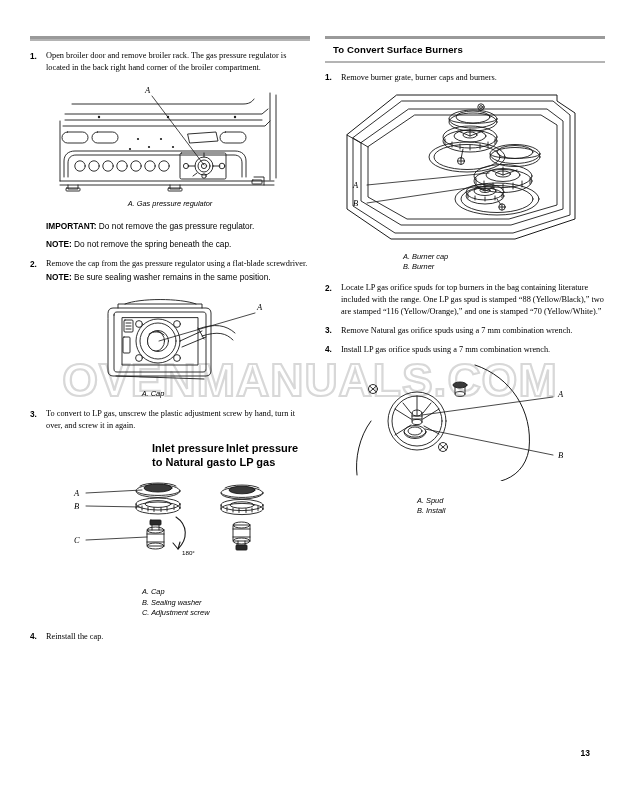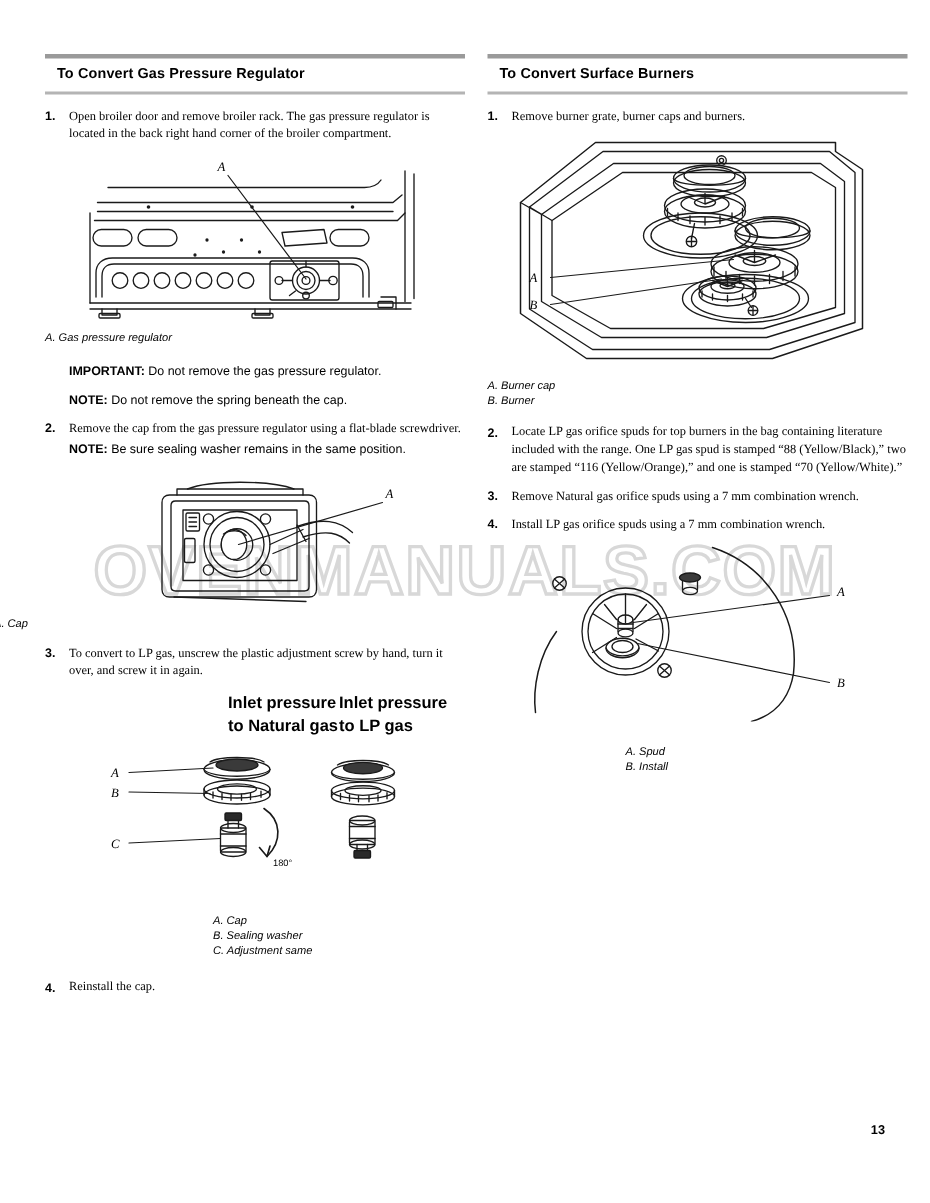--- a/index.html
+++ b/index.html
@@ -105,20 +105,21 @@
 
   
   .figure {
     position: relative;
     margin: 4px 0 6px 0;
   }
   .caption {
     font-size: 7.4px;
     font-style: italic;
     line-height: 1.35;
+    text-align: center;
   }
   .caption-group {
     font-size: 7.4px;
     font-style: italic;
     line-height: 1.38;
   }
 
   .callout {
     font-size: 8.5px;
     font-style: italic;
@@ -157,21 +158,20 @@
   <div class="watermark">
     <svg width="620" height="60" viewBox="0 0 620 60">
       <text class="watermark-text" x="310" y="44" text-anchor="middle">OVENMANUALS.COM</text>
     </svg>
   </div>
 
   <div class="col col-left">
 
     <div class="sec-head">
       <div class="rule-top"></div>
-      <div class="sec-head-title">To Convert Gas Pressure Regulator</div>
       <div class="rule-bot"></div>
     </div>
 
     <div class="step">
       <div class="step-num">1.</div>
       <div class="step-body">Open broiler door and remove broiler rack. The gas pressure regulator is located in the back right hand corner of the broiler compartment.</div>
     </div>
 
     <div class="figure">
       <svg width="280" height="112" viewBox="0 0 280 112">
@@ -366,21 +366,21 @@
         <text class="callout" x="44" y="23">A</text>
         <text class="callout" x="44" y="36">B</text>
         <text class="callout" x="44" y="70">C</text>
         <text x="152" y="82" font-size="6.2" font-family="'Liberation Sans', sans-serif">180°</text>
       </svg>
     </div>
 
     <div class="caption-group" style="margin-left:112px;margin-top:2px">
       <div>A. Cap</div>
       <div>B. Sealing washer</div>
-      <div>C. Adjustment same</div>
+      <div>C. Adjustment screw</div>
     </div>
 
     <div class="step" style="margin-top:13px">
       <div class="step-num">4.</div>
       <div class="step-body">Reinstall the cap.</div>
     </div>
 
   </div>
 
   <div class="col col-right">
@@ -459,21 +459,21 @@
           <path d="M174 116 L180 116 M177 113 L177 119"></path>
 
           <path d="M42 94 L164 82" stroke-width="0.8"></path>
           <path d="M42 112 L156 95" stroke-width="0.8"></path>
         </g>
         <text class="callout" x="28" y="97">A</text>
         <text class="callout" x="28" y="115">B</text>
       </svg>
     </div>
 
-    <div class="caption-group" style="margin-top:1px">
+    <div class="caption-group" style="margin-left:78px;margin-top:1px">
       <div>A. Burner cap</div>
       <div>B. Burner</div>
     </div>
 
     <div class="step" style="margin-top:10px">
       <div class="step-num">2.</div>
       <div class="step-body">Locate LP gas orifice spuds for top burners in the bag containing literature included with the range. One LP gas spud is stamped “88 (Yellow/Black),” two are stamped “116 (Yellow/Orange),” and one is stamped “70 (Yellow/White).”</div>
     </div>
 
     <div class="step">

